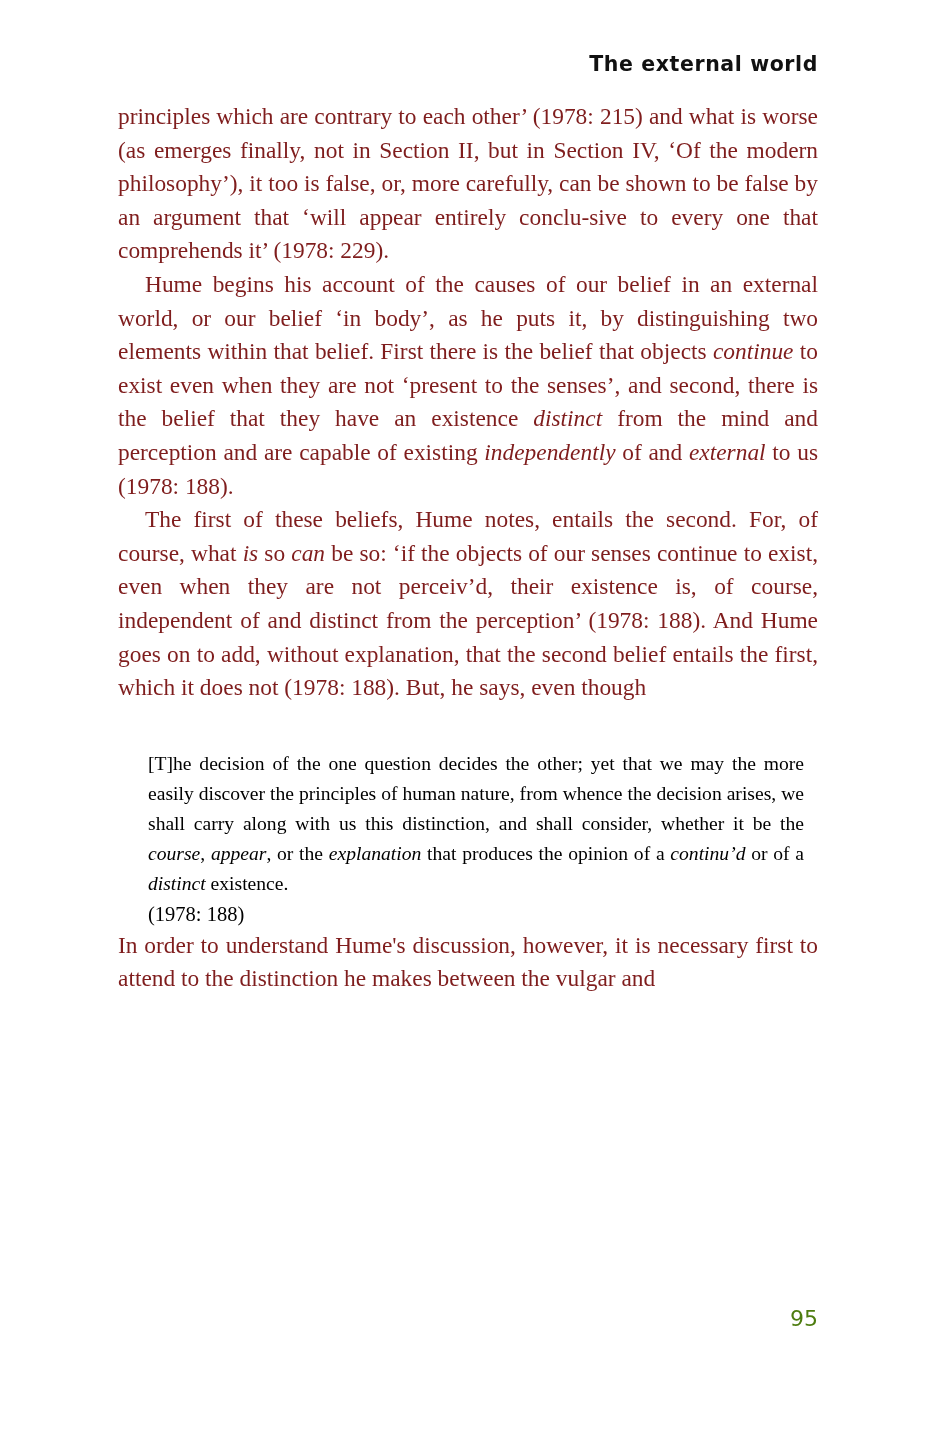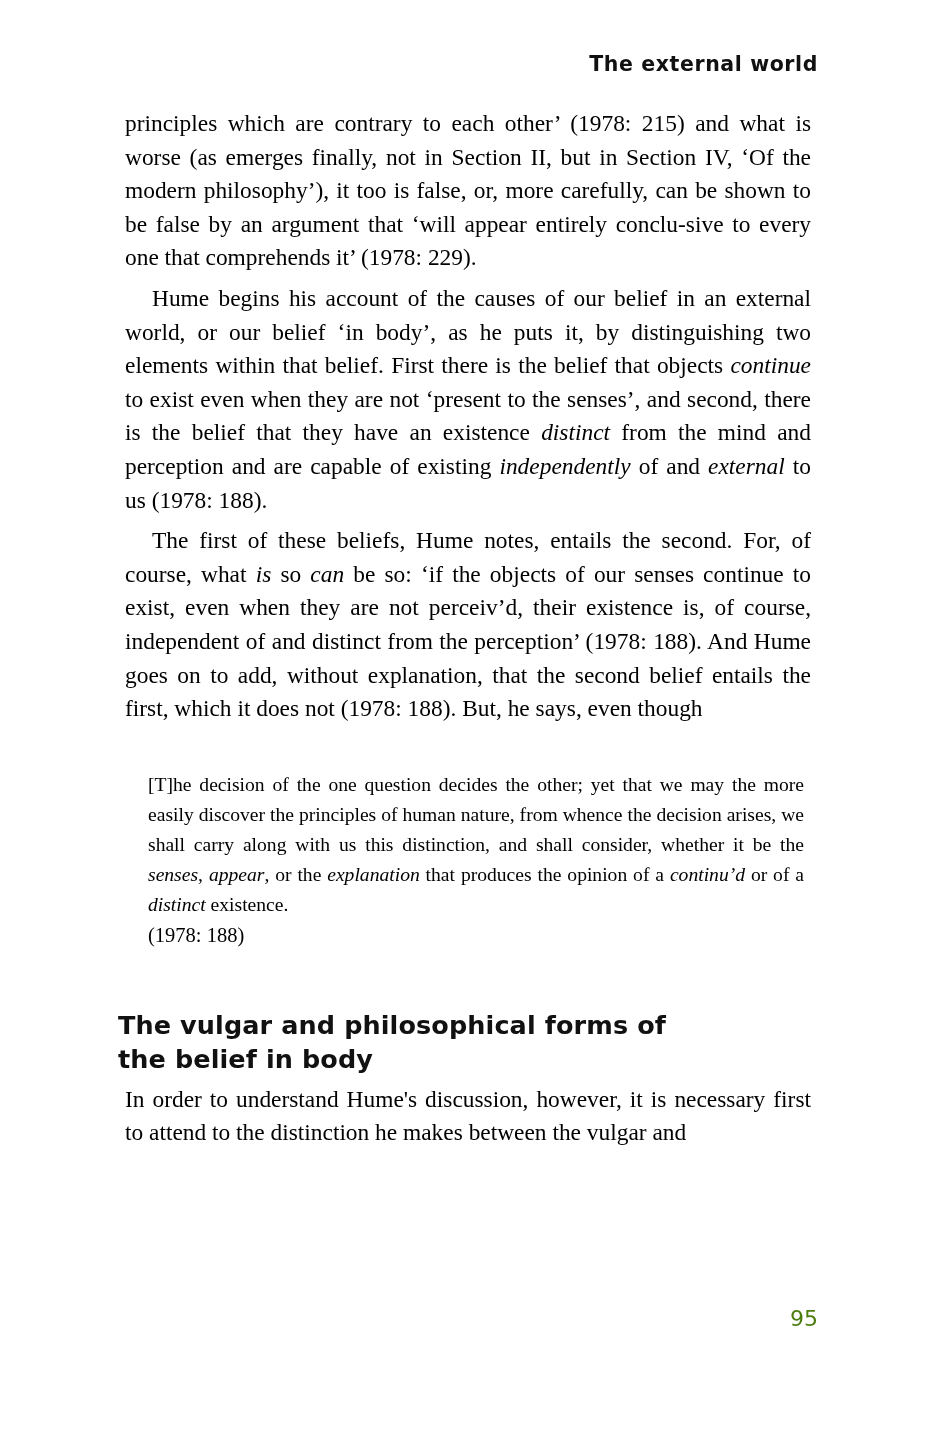--- a/index.html
+++ b/index.html
@@ -33,27 +33,27 @@
     letter-spacing: 0.6px;
     color: #111111;
   }
   .body-col {
     position: absolute;
     left: 118px;
     top: 100px;
     width: 700px;
   }
   p.para {
-    margin: 7px;
+    margin: 0;
     font-size: 23.4px;
     line-height: 33.6px;
     text-align: justify;
     text-justify: inter-word;
     hyphens: manual;
-    color: #000000;
+    color: #7f1d1d;
   }
   p.indent {
     text-indent: 27px;
   }
   .quote {
     margin: 44px 0 0 0;
     padding: 0 14px 0 30px;
     font-size: 19.6px;
     line-height: 30px;
     text-align: justify;
@@ -101,26 +101,25 @@
 
   <div class="body-col">
 
     <p class="para">principles which are contrary to each other’ (1978: 215) and what is worse (as emerges finally, not in Section II, but in Section IV, ‘Of the modern philosophy’), it too is false, or, more carefully, can be shown to be false by an argument that ‘will appear entirely conclu-sive to every one that comprehends it’ (1978: 229).</p>
 
     <p class="para indent">Hume begins his account of the causes of our belief in an external world, or our belief ‘in body’, as he puts it, by distinguishing two elements within that belief. First there is the belief that objects <i>continue</i> to exist even when they are not ‘present to the senses’, and second, there is the belief that they have an existence <i>distinct</i> from the mind and perception and are capable of existing <i>independently</i> of and <i>external</i> to us (1978: 188).</p>
 
     <p class="para indent">The first of these beliefs, Hume notes, entails the second. For, of course, what <i>is</i> so <i>can</i> be so: ‘if the objects of our senses continue to exist, even when they are not perceiv’d, their existence is, of course, independent of and distinct from the perception’ (1978: 188). And Hume goes on to add, without explanation, that the second belief entails the first, which it does not (1978: 188). But, he says, even though</p>
 
     <div class="quote">
-      <p>[T]he decision of the one question decides the other; yet that we may the more easily discover the principles of human nature, from whence the decision arises, we shall carry along with us this distinction, and shall consider, whether it be the <i>senses</i>, <i>appear</i>, or the <i>explanation</i> that produces the opinion of a <i>continu’d</i> or of a <i>distinct</i> existence.</p>
+      <p>[T]he decision of the one question decides the other; yet that we may the more easily discover the principles of human nature, from whence the decision arises, we shall carry along with us this distinction, and shall consider, whether it be the <i>course</i>, <i>appear</i>, or the <i>explanation</i> that produces the opinion of a <i>continu’d</i> or of a <i>distinct</i> existence.</p>
       <p class="quote-cite">(1978: 188)</p>
     </div>
 
 
-    <h2 class="section-head">The vulgar and philosophical forms of<br>the belief in body</h2>
 
     <p class="para after-head">In order to understand Hume's discussion, however, it is necessary first to attend to the distinction he makes between the vulgar and</p>
 
   </div>
 
   <div class="folio">95</div>
 
 </div>
 
 </body></html>

